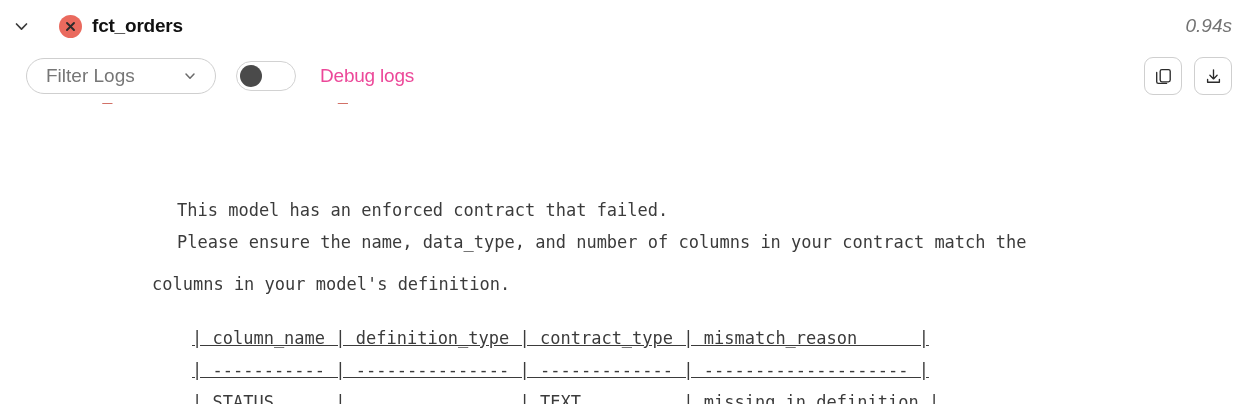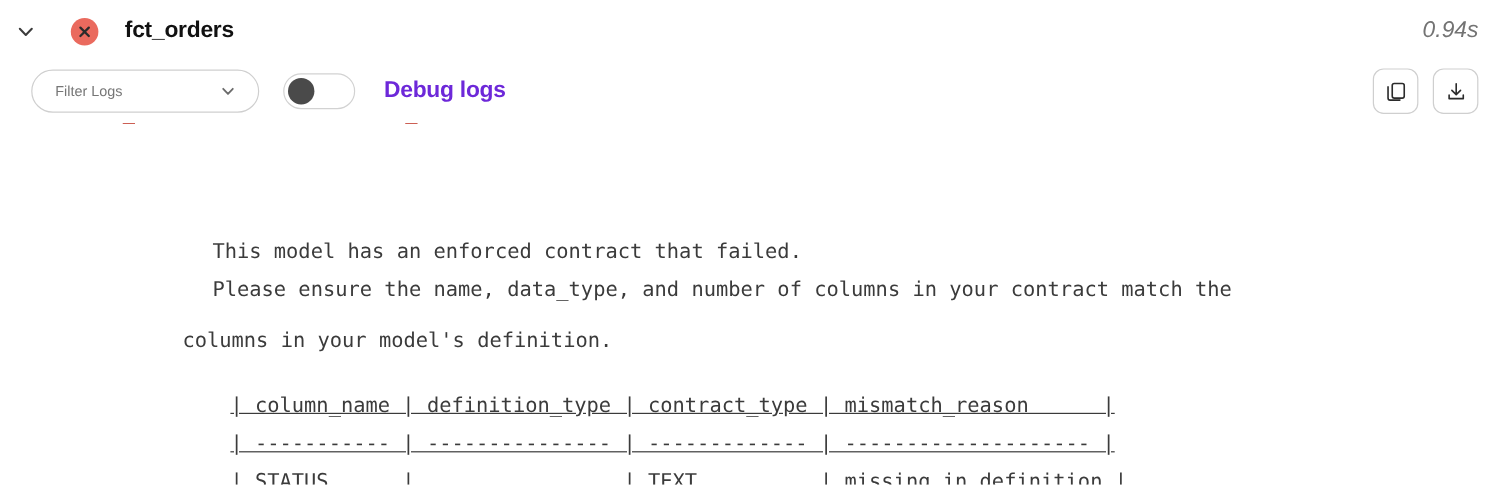--- a/index.html
+++ b/index.html
@@ -36,21 +36,21 @@
   .status-icon {
     width: 23px; height: 23px;
     border-radius: 50%;
     background: #ea6a5e;
     display: flex; align-items: center; justify-content: center;
     margin-left: 23px;
     flex: 0 0 auto;
   }
   .status-icon svg { display: block; }
   .model-title {
-    margin-left: 22px;
+    margin-left: 10px;
     font-size: 19px;
     font-weight: 700;
     color: #111111;
     letter-spacing: -0.2px;
     white-space: nowrap;
   }
   .elapsed {
     margin-left: auto;
     font-size: 19px;
     font-weight: 400;
@@ -75,21 +75,21 @@
     border-radius: 18px;
     background: #ffffff;
     display: flex;
     align-items: center;
     justify-content: space-between;
     padding: 0 18px 0 19px;
     cursor: pointer;
     flex: 0 0 auto;
   }
   .filter-pill-label {
-    font-size: 12px;
+    font-size: 19px;
     color: #767676;
     white-space: nowrap;
   }
   .filter-pill svg { display: block; margin-left: 22px; }
 
   .toggle {
     margin-left: 20px;
     width: 60px; height: 30px;
     border-radius: 15px;
     border: 1px solid #d2d2d2;
@@ -101,22 +101,22 @@
   .toggle-knob {
     position: absolute;
     left: 3px; top: 3px;
     width: 22px; height: 22px;
     border-radius: 50%;
     background: #4a4a4a;
   }
   .debug-label {
     margin-left: 24px;
     font-size: 19px;
-    font-weight: 700;
-    color: #6d28d9;
+    font-weight: 400;
+    color: #ec4899;
     letter-spacing: -0.2px;
     white-space: nowrap;
   }
 
   .toolbar-actions {
     margin-left: auto;
     display: flex;
     align-items: center;
     gap: 12px;
   }

